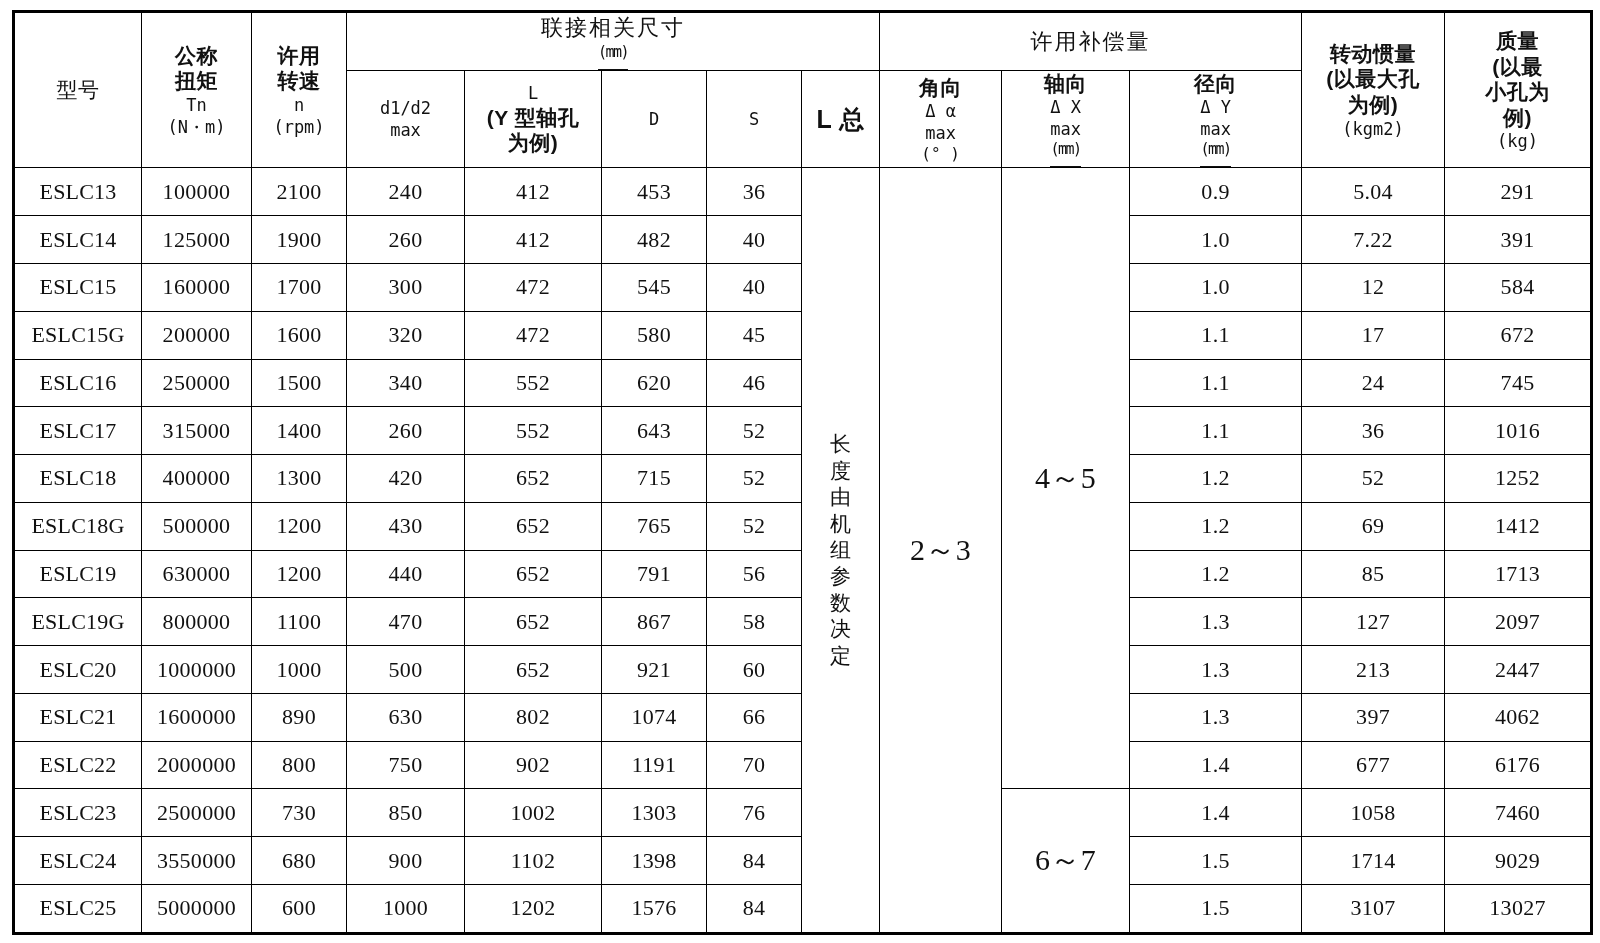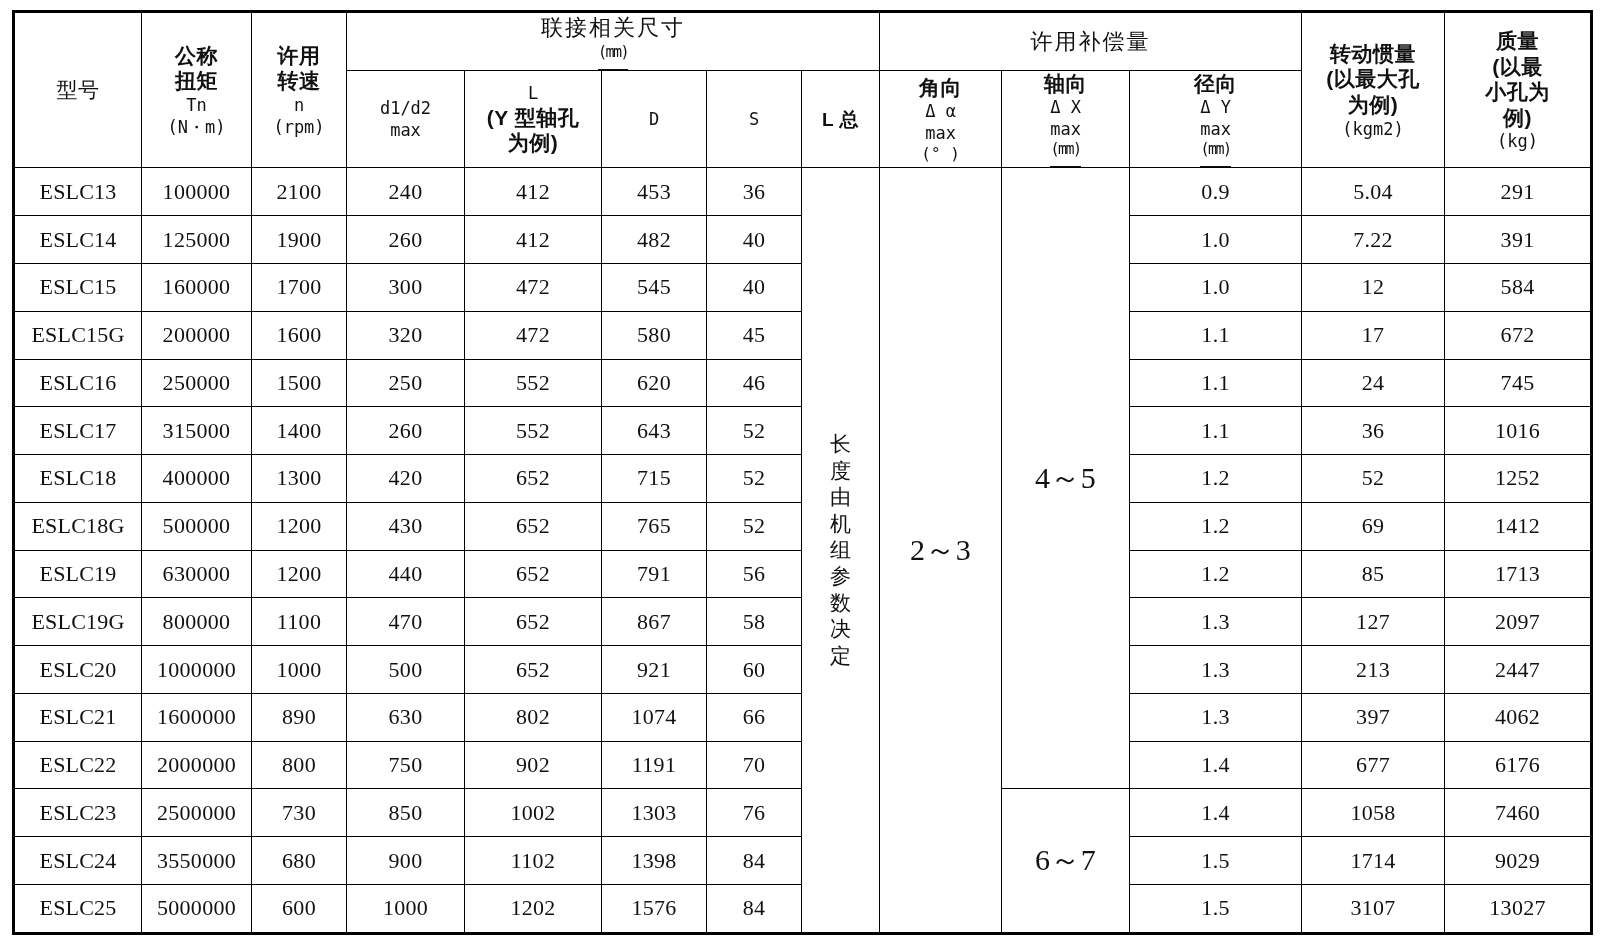--- a/index.html
+++ b/index.html
@@ -197,21 +197,21 @@
             <span class="hd-cn">为例)</span>
           </div>
         </th>
         <th>
           <span class="hd-mono">D</span>
         </th>
         <th>
           <span class="hd-mono">S</span>
         </th>
         <th>
-          <span class="hd-cn" style="font-size:19px">L 总</span>
+          <span class="hd-cn" style="font-size:25px">L 总</span>
         </th>
         <th>
           <div class="hdr-stack">
             <span class="hd-cn">角向</span>
             <span class="hd-mono">Δ α</span>
             <span class="hd-mono">max</span>
             <span class="small-paren">(° )</span>
           </div>
         </th>
         <th>
@@ -294,21 +294,21 @@
           <td class="data ">580</td>
           <td class="data ">45</td>
           <td class="data ">1.1</td>
           <td class="data ">17</td>
           <td class="data ">672</td>
         </tr>
         <tr>
           <td class="data model">ESLC16</td>
           <td class="data ">250000</td>
           <td class="data ">1500</td>
-          <td class="data ">250</td>
+          <td class="data ">340</td>
           <td class="data ">552</td>
           <td class="data ">620</td>
           <td class="data ">46</td>
           <td class="data ">1.1</td>
           <td class="data ">24</td>
           <td class="data ">745</td>
         </tr>
         <tr>
           <td class="data model">ESLC17</td>
           <td class="data ">315000</td>

